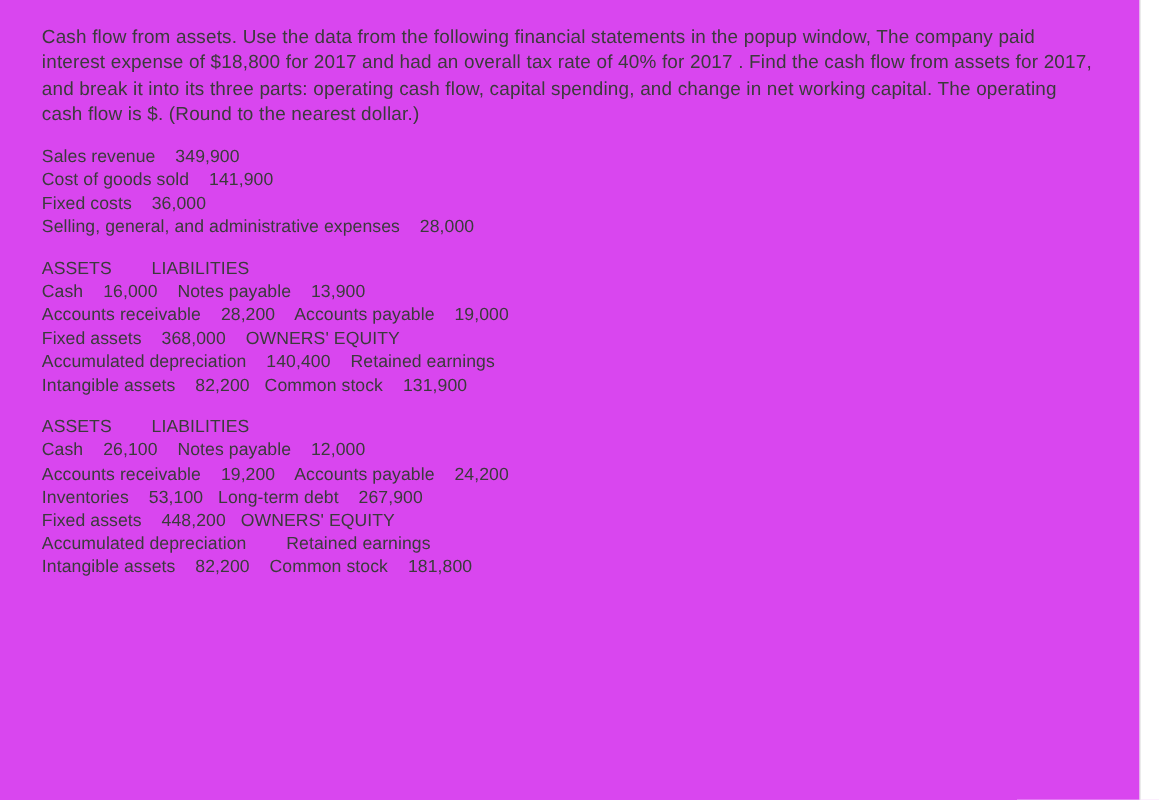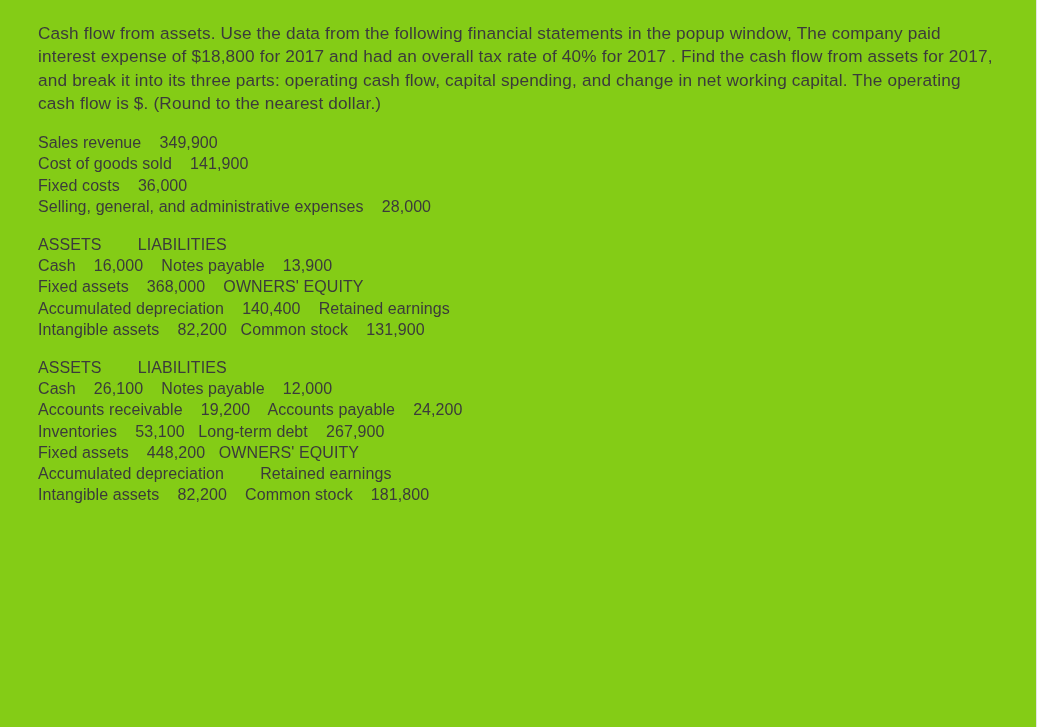--- a/index.html
+++ b/index.html
@@ -25,21 +25,21 @@
     height: 727px;
     background: #e3e3e3;
   }
 
   .content {
     position: absolute;
     top: 0;
     left: 0;
     width: 1036px;
     height: 727px;
-    background: #84cc16;
+    background: #d946ef;
     box-sizing: border-box;
     padding: 22px 24px 10px 38px;
   }
 
   .problem-statement {
     font-size: 17.2px;
     line-height: 23.3px;
     color: #3b3b3b;
     margin: 0 0 17px 0;
     max-width: 960px;
@@ -71,20 +71,21 @@
   <div class="data-block">
     <div class="data-line">Sales revenue    349,900</div>
     <div class="data-line">Cost of goods sold    141,900</div>
     <div class="data-line">Fixed costs    36,000</div>
     <div class="data-line">Selling, general, and administrative expenses    28,000</div>
   </div>
 
   <div class="data-block">
     <div class="data-line">ASSETS        LIABILITIES</div>
     <div class="data-line">Cash    16,000    Notes payable    13,900</div>
+    <div class="data-line">Accounts receivable    28,200    Accounts payable    19,000</div>
     <div class="data-line">Fixed assets    368,000    OWNERS' EQUITY</div>
     <div class="data-line">Accumulated depreciation    140,400    Retained earnings</div>
     <div class="data-line">Intangible assets    82,200   Common stock    131,900</div>
   </div>
 
   <div class="data-block">
     <div class="data-line">ASSETS        LIABILITIES</div>
     <div class="data-line">Cash    26,100    Notes payable    12,000</div>
     <div class="data-line">Accounts receivable    19,200    Accounts payable    24,200</div>
     <div class="data-line">Inventories    53,100   Long-term debt    267,900</div>

